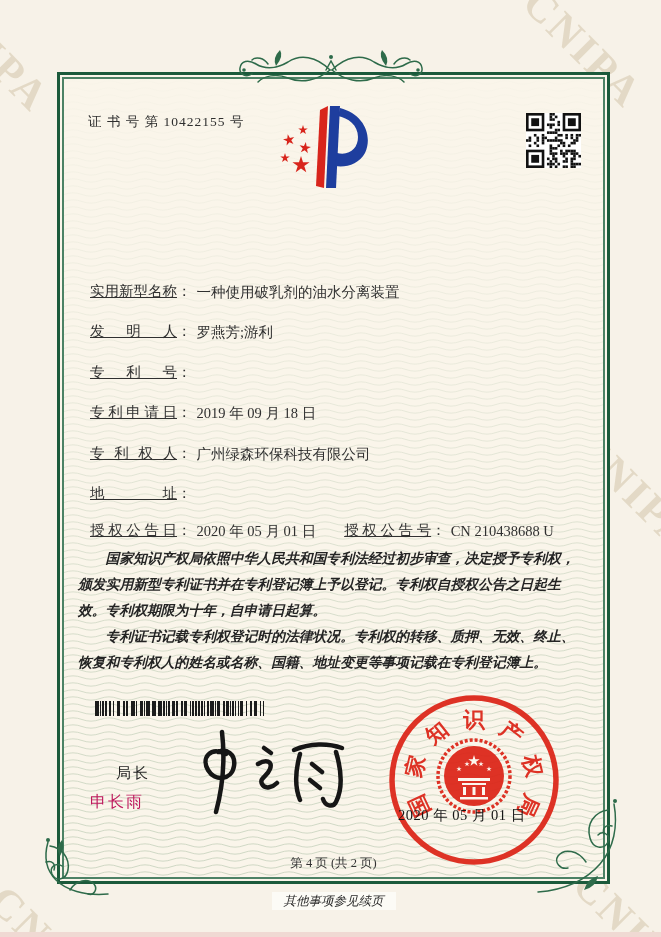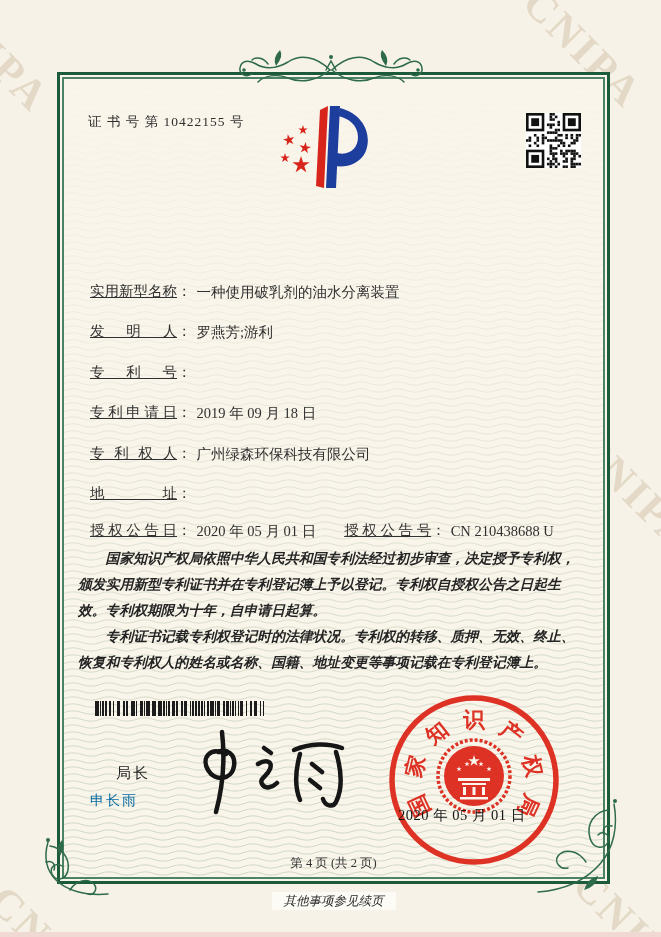--- a/index.html
+++ b/index.html
@@ -35,21 +35,21 @@
 
   .legal{position:absolute;left:78px;top:546px;width:508px;font-size:13.8px;line-height:26px;
          font-style:italic;color:#242424;}
   .legal p{margin:0;text-indent:2em;font-weight:bold;}
 
   .barcode{position:absolute;left:95px;top:701px;}
 
   .sign-title{position:absolute;left:90px;top:764px;font-family:"Liberation Sans",sans-serif;
               font-size:15px;color:#1d1d1d;letter-spacing:2px;margin-left:26px;}
   .sign-name{position:absolute;left:90px;top:792px;font-family:"Liberation Sans",sans-serif;
-             font-size:14px;color:#0369a1;letter-spacing:2px;}
+             font-size:16px;color:#be185d;letter-spacing:2px;}
   .signature{position:absolute;left:192px;top:728px;}
 
   .seal{position:absolute;left:386px;top:692px;}
   .seal-char{font-family:"Liberation Serif",serif;font-size:21.5px;font-weight:bold;
              fill:#dc2417;text-anchor:middle;dominant-baseline:central;}
   .seal-date{position:absolute;left:398px;top:806px;width:160px;font-size:14.5px;
              color:#151515;letter-spacing:0.5px;}
 
   .page-num{position:absolute;left:57px;top:855px;width:553px;text-align:center;
             font-size:12.5px;color:#333;}

